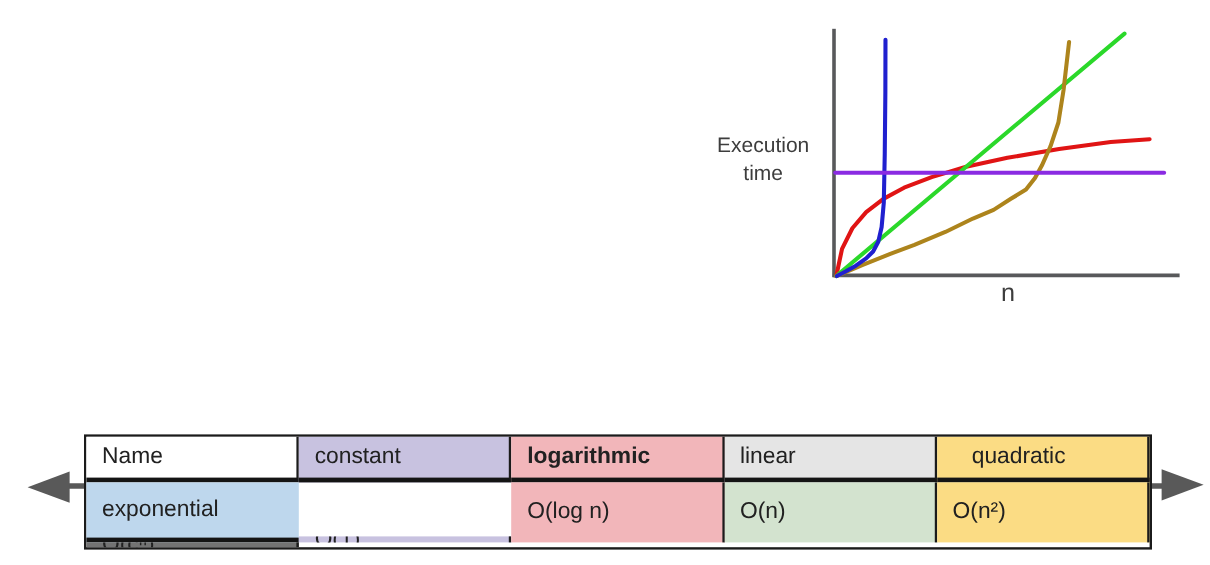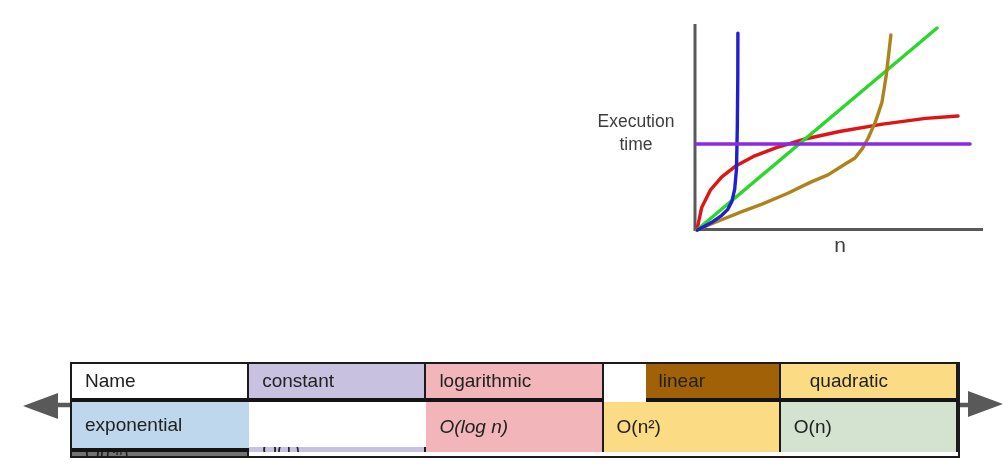--- a/index.html
+++ b/index.html
@@ -55,25 +55,25 @@
 
   <svg id="arrow-svg" viewBox="0 0 1008 471" xmlns="http://www.w3.org/2000/svg">
     <line x1="40" y1="405" x2="985" y2="405" stroke="#595959" stroke-width="4.5"></line>
     <polygon points="23,406 58,393 58,419" fill="#595959"></polygon>
     <polygon points="1003,404 968,391 968,417" fill="#595959"></polygon>
   </svg>
 
   <div class="bigo-table">
     <div class="cell row-top">Name</div>
     <div class="cell row-top" style="background-color: rgb(200, 194, 224);">constant</div>
-    <div class="cell row-top" style="background-color: rgb(242, 182, 186);">logarithmic</div>
-    <div class="cell row-top" style="background-color: #a16207; margin-left: 42px;">linear</div>
+    <div class="cell row-top" style="background-color: rgb(242, 182, 186); font-weight: bold;">logarithmic</div>
+    <div class="cell row-top" style="background-color: #e5e5e5;">linear</div>
     <div class="cell row-top" style="background-color: rgb(251, 220, 132); padding-left: 29px;">quadratic</div>
     <div class="cell row-top" style="background-color: rgb(190, 215, 237);">exponential</div>
 
     <div class="cell" style="background-color: rgb(200, 194, 224); margin-top: 45px;">O(1)</div>
-    <div class="cell" style="background-color: rgb(242, 182, 186); font-style: italic;">O(log n)</div>
+    <div class="cell" style="background-color: rgb(242, 182, 186);">O(log n)</div>
+    <div class="cell" style="background-color: rgb(211, 227, 207);">O(n)</div>
     <div class="cell" style="background-color: rgb(251, 220, 132);">O(n²)</div>
-    <div class="cell" style="background-color: rgb(211, 227, 207);">O(n)</div>
     <div class="cell" style="background-color: #737373; text-decoration: underline;">O(cⁿ)</div>
   </div>
 
 </div>
 
 </body></html>

